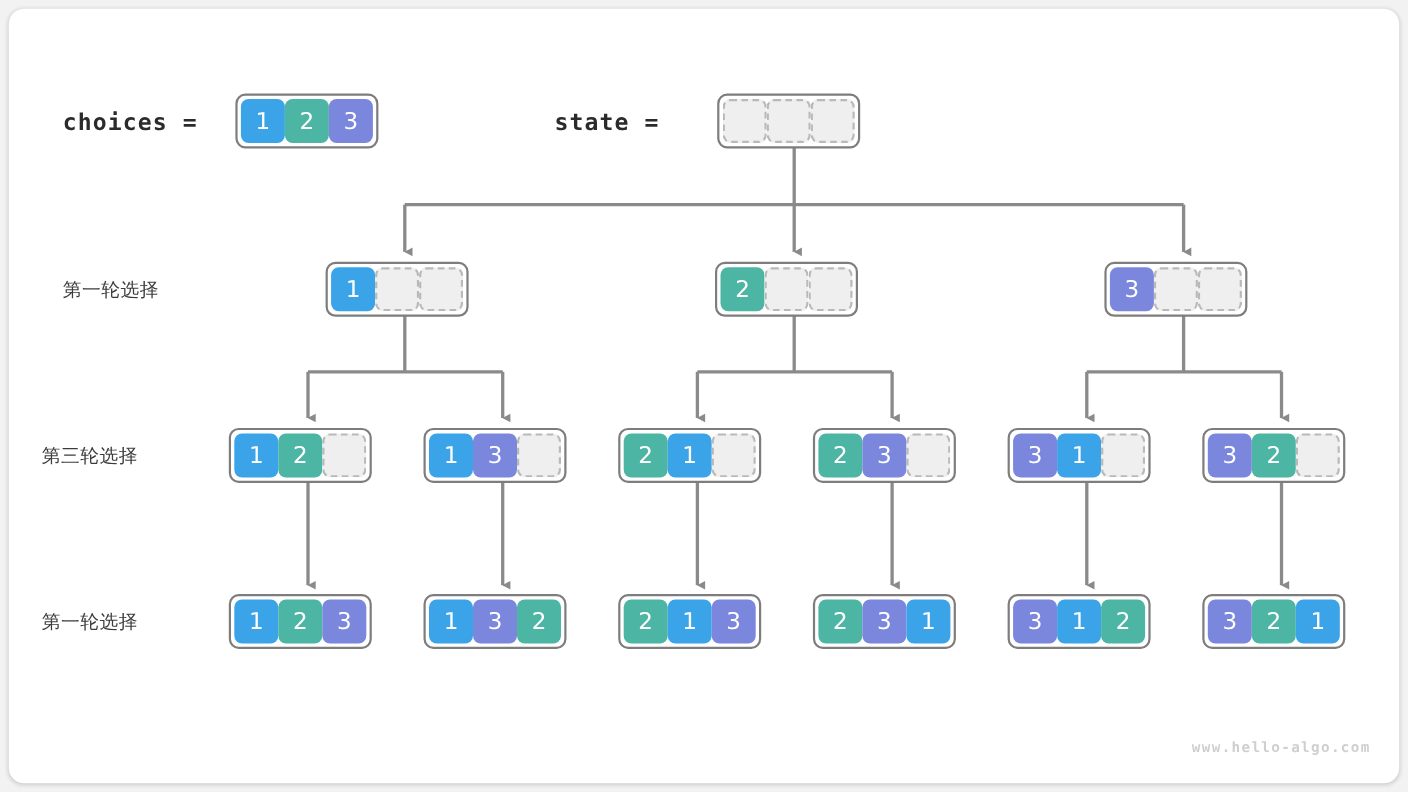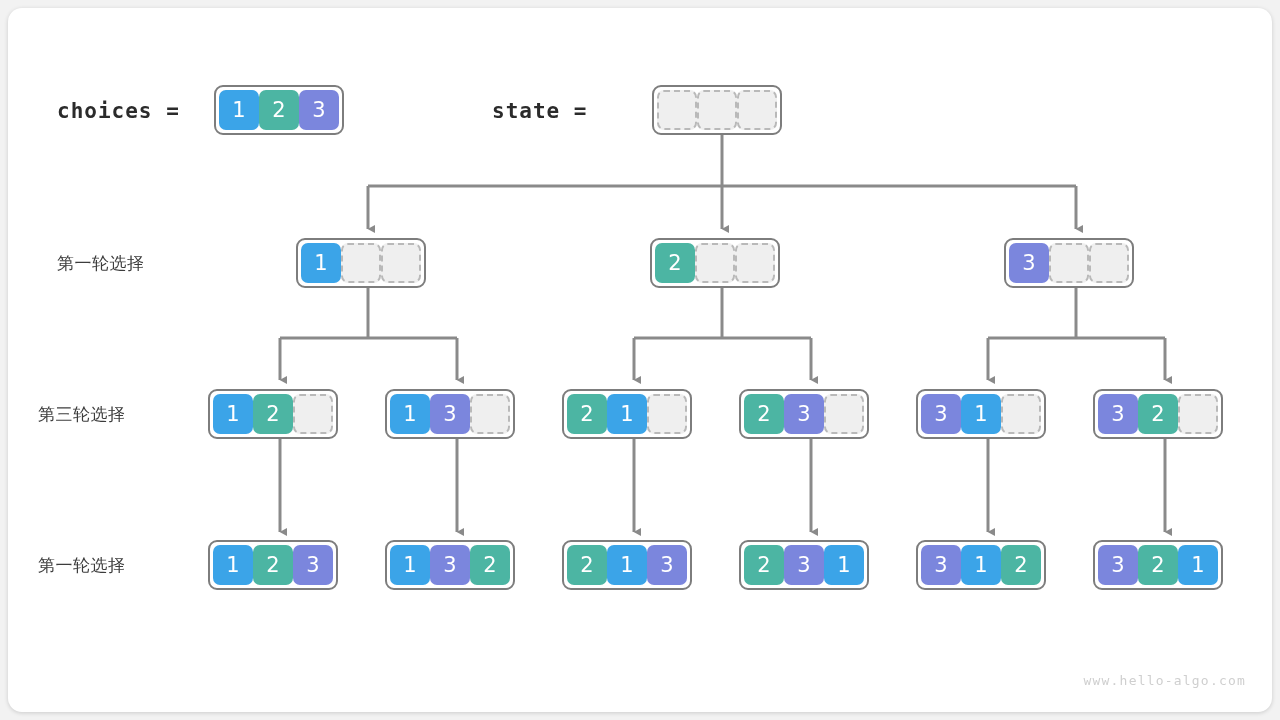--- a/index.html
+++ b/index.html
@@ -73,20 +73,21 @@
     border:2px dashed #b9b9b9;
     color:transparent;
   }
   .watermark{
     position:absolute;
     right:34px;bottom:32px;
     font-family:"DejaVu Sans Mono","Liberation Mono",monospace;
     font-size:13px;
     color:#cfcfcf;
     letter-spacing:1.2px;
+    font-weight:bold;
   }
 </style>
 </head>
 <body>
 
 <div id="canvas">
   <div id="panel"></div>
 
   <svg id="wires" viewBox="0 0 1280 720">
     <defs>
@@ -128,21 +129,21 @@
     </g>
   </svg>
 
   <div class="var-label" style="left:57px;top:99px;">choices =</div>
   <div class="arr" id="choices-array" style="left:214px;top:85px;">
       <div class="cell c1">1</div>
       <div class="cell c2">2</div>
       <div class="cell c3">3</div>
     </div>
 
-  <div class="var-label" style="left:492px;top:99px;">state =</div>
+  <div class="var-label" style="left:504px;top:99px;">state =</div>
   <div class="arr" id="state-array" style="left:652px;top:85px;">
       <div class="cell empty"></div>
       <div class="cell empty"></div>
       <div class="cell empty"></div>
     </div>
 
   <div class="row-label" style="left:38px;top:252px;margin-left:19px;">第一轮选择</div>
   <div class="row-label" style="left:38px;top:403px;">第三轮选择</div>
   <div class="row-label" style="left:38px;top:554px;">第一轮选择</div>
 

